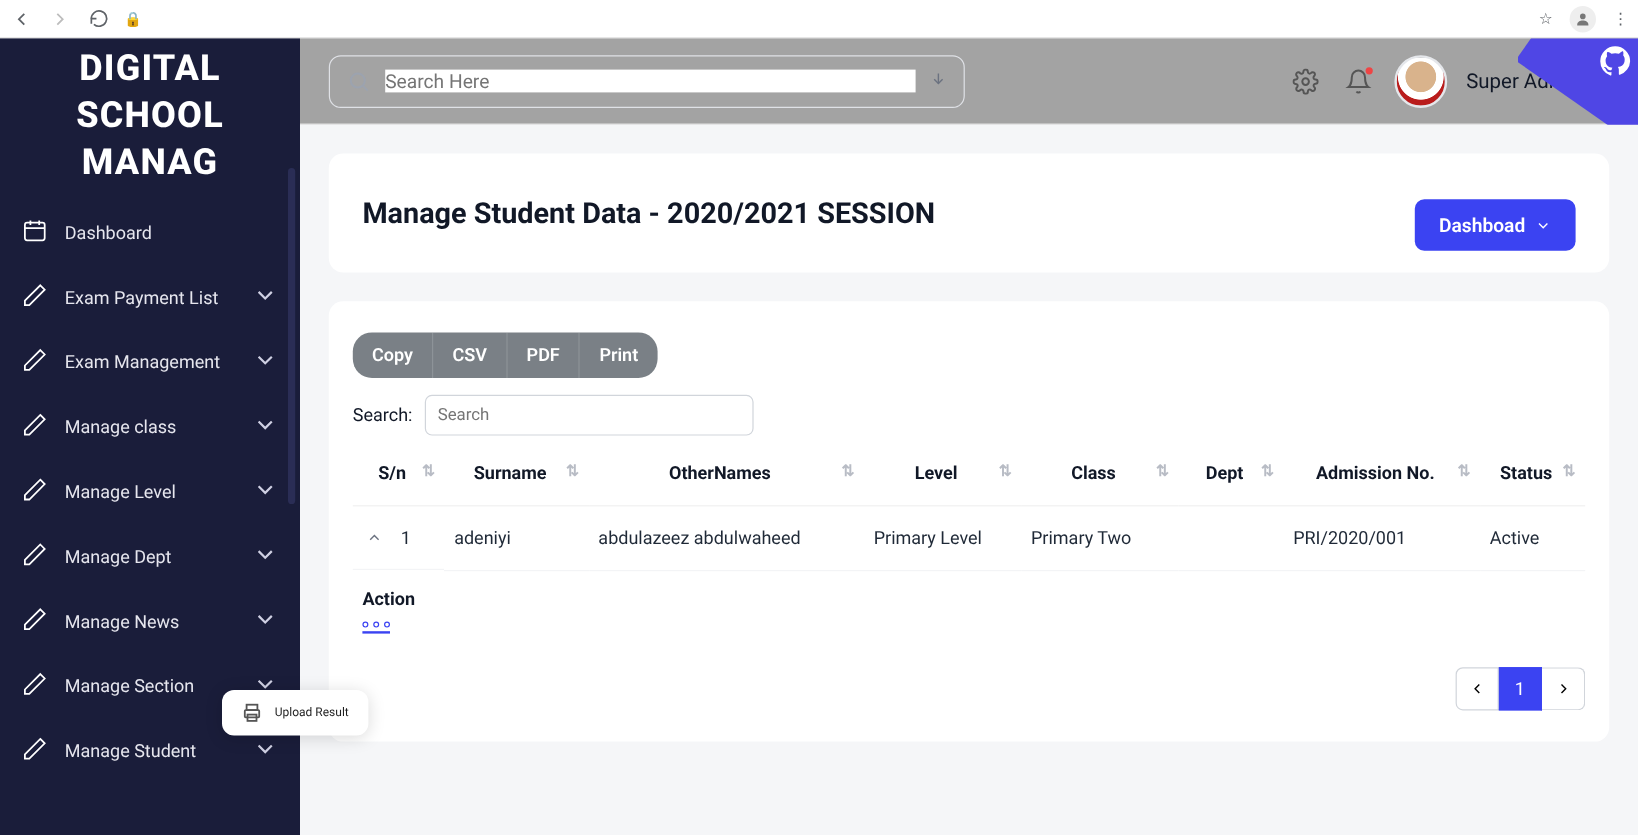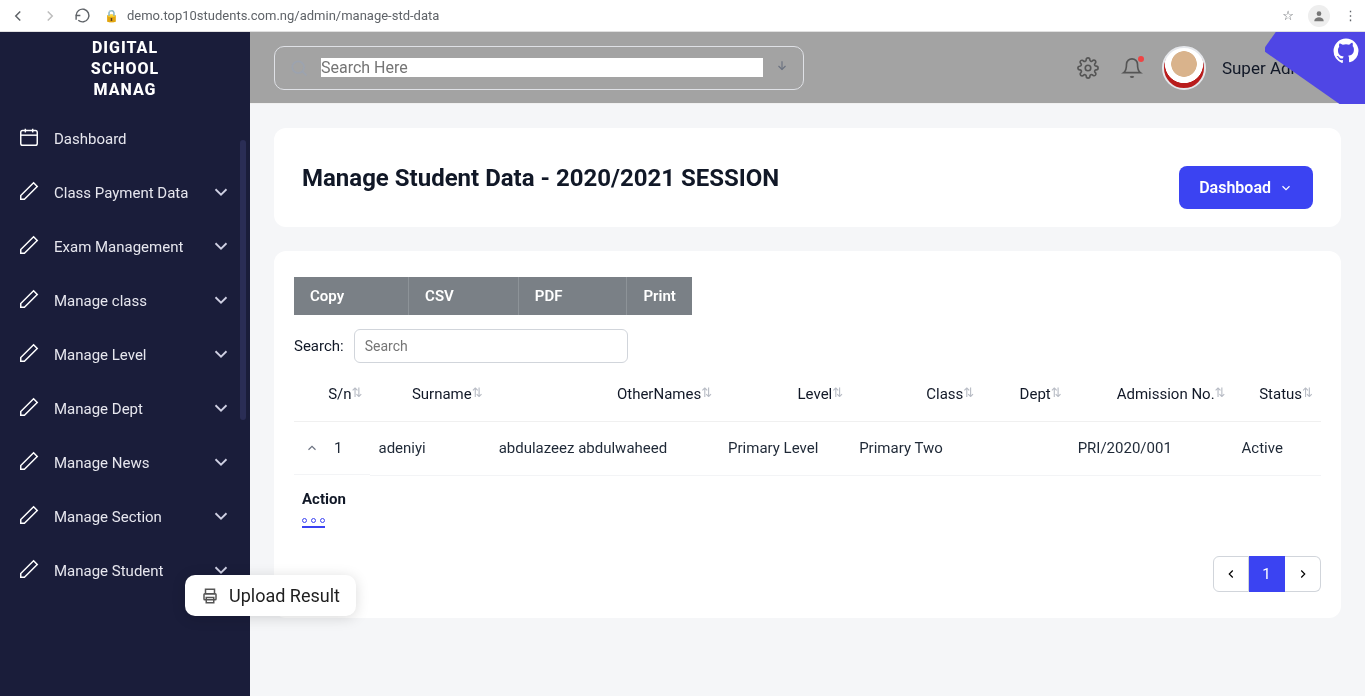--- a/index.html
+++ b/index.html
@@ -11,29 +11,29 @@
   .chrome .nav-btn.disabled { color:#bdbdbd; }
   .chrome .url-wrap { flex:1; display:flex; align-items:center; gap:8px; }
   .chrome .lock { font-size:12px; }
   .chrome .right { display:flex; align-items:center; gap:14px; }
   .chrome .avatar-circle { width:22px; height:22px; border-radius:50%; background:#eee; display:flex; align-items:center; justify-content:center; }
 
   .app { display:flex; height: calc(696px - 32px); }
 
   
   .sidebar { width: 250px; background:#1a1d3a; color:#fff; position:relative; }
-  .sidebar .brand { font-weight:800; font-size:16px; text-align:center; padding:6px 10px 6px; letter-spacing:1px; line-height:1.3; }
+  .sidebar .brand { font-weight:800; font-size:30px; text-align:center; padding:6px 10px 6px; letter-spacing:1px; line-height:1.3; }
   .sidebar .scroll-track { position:absolute; right:4px; top:108px; width:6px; height:280px; background:#2a2d55; border-radius:3px; }
   .side-list { list-style:none; padding-top:6px; }
   .side-item { display:flex; align-items:center; gap:14px; padding:14px 18px; font-size:15px; color:#e6e6ee; cursor:pointer; position:relative; }
   .side-item .chev { margin-left:auto; font-size:14px; color:#cfd0e3; }
   .side-item svg { width:22px; height:22px; flex:0 0 22px; }
 
   
-  .popover { position:absolute; left:185px; top:575px; background:#fff; color:#1e1e1e; border-radius:10px; box-shadow:0 2px 14px rgba(0,0,0,.15); padding:10px 16px; display:flex; align-items:center; gap:10px; font-size:18px; z-index:5; }
+  .popover { position:absolute; left:185px; top:575px; background:#fff; color:#1e1e1e; border-radius:10px; box-shadow:0 2px 14px rgba(0,0,0,.15); padding:10px 16px; display:flex; align-items:center; gap:10px; font-size:10px; z-index:5; }
 
   
   .main { flex:1; background:#a3a3a3; display:flex; flex-direction:column; position:relative; }
   .topbar { height:72px; display:flex; align-items:center; padding:0 24px; gap:16px; border-bottom:1px solid #f0f0f0; }
   .search-box { flex:0 0 530px; height:44px; border:1px solid #dfe1e6; border-radius:10px; display:flex; align-items:center; padding:0 14px; gap:12px; color:#6b7280; }
   .search-box input { border:none; outline:none; flex:1; font-size:16px; color:#333; }
   .search-box .drop { color:#6b7280; }
   .top-spacer { flex:1; }
   .icon-btn { width:28px; height:28px; display:flex; align-items:center; justify-content:center; color:#555; cursor:pointer; position:relative; }
   .icon-btn .dot { position:absolute; top:2px; right:2px; width:6px; height:6px; background:#ef4444; border-radius:50%; }
@@ -44,29 +44,29 @@
   .corner-ribbon::before { content:""; position:absolute; top:-20px; right:-30px; width:120px; height:80px; background:#4f46e5; transform:rotate(35deg); }
   .corner-ribbon svg { position:absolute; top:6px; right:6px; z-index:1; color:#fff; }
 
   
   .content { flex:1; background:#f5f6f8; padding:24px; overflow:auto; }
   .card { background:#fff; border-radius:12px; padding:18px 28px; margin-bottom:24px; display:flex; align-items:center; justify-content:space-between; }
   .page-title { font-size:24px; font-weight:700; color:#111827; }
   .primary-btn { background:#3b43f2; color:#fff; border:none; border-radius:8px; padding:12px 20px; font-size:16px; font-weight:600; display:flex; align-items:center; gap:8px; cursor:pointer;margin-top:20px; }
 
   .panel { background:#fff; border-radius:12px; padding:26px 20px 26px; }
-  .export-row { display:inline-flex; background:#7a8086; border-radius:0; overflow:hidden;gap:48px; }
+  .export-row { display:inline-flex; background:#7a8086; border-radius:16px; overflow:hidden; }
   .export-btn { color:#fff; padding:10px 16px; font-size:15px; font-weight:600; cursor:pointer; }
   .export-btn + .export-btn { border-left:1px solid rgba(255,255,255,.15); }
 
   .search-line { display:flex; justify-content:flex-start; align-items:center; gap:10px; margin:14px 0 10px; font-size:15px; color:#111827; }
   .search-line input { height:34px; width:274px; border:1px solid #d1d5db; border-radius:6px; padding:0 10px; font-size:14px; }
 
   table { width:100%; border-collapse:collapse; margin-top:6px; }
-  th { text-align:right; font-weight:400; font-size:15px; color:#111827; padding:12px 8px 18px; border-bottom:1px solid #f0f0f0; position:relative; }
+  th { text-align:center; font-weight:700; font-size:15px; color:#111827; padding:12px 8px 18px; border-bottom:1px solid #f0f0f0; position:relative; }
   th .sort { float:right; color:#b8bcc5; font-size:13px; display:inline-flex; gap:2px; }
   td { font-size:15px; color:#1f2937; padding:16px 8px; border-bottom:1px solid #f3f4f6; vertical-align:middle; }
   td.first { display:flex; align-items:center; gap:12px; }
   .expander { width:20px; height:20px; display:inline-flex; align-items:center; justify-content:center; color:#6b7280; cursor:pointer; }
 
   .action-block { padding:14px 8px 0; }
   .action-block .lbl { font-weight:700; font-size:15px; color:#111827; }
   .dots { display:inline-flex; gap:4px; margin-top:6px; border-bottom:2px solid #3b43f2; padding-bottom:3px; cursor:pointer; }
   .dots span { width:5px; height:5px; border:1.5px solid #3b43f2; border-radius:50%; }
 
@@ -92,21 +92,20 @@
       </svg>
   </div>
   <div class="nav-btn">
     <svg width="17" height="17" viewBox="0 0 24 24" fill="none" stroke="currentColor" stroke-width="2">
         <path d="M3 12a9 9 0 1 1 3 6.7"></path>
         <polyline points="3 18 3 12 9 12"></polyline>
       </svg>
   </div>
   <div class="url-wrap">
     <span class="lock">🔒</span>
-    <span>demo.top10students.com.ng/admin/manage-std-data</span>
   </div>
   <div class="right">
     <span>☆</span>
     <div class="avatar-circle">
       <svg width="14" height="14" viewBox="0 0 24 24" fill="#777">
           <circle cx="12" cy="8" r="4"></circle>
           <path d="M4 20c0-4 4-6 8-6s8 2 8 6v1H4z"></path>
         </svg>
     </div>
     <span>⋮</span>
@@ -128,21 +127,21 @@
               <line x1="3" y1="10" x2="21" y2="10"></line>
               <line x1="8" y1="3" x2="8" y2="7"></line>
               <line x1="16" y1="3" x2="16" y2="7"></line>
             </svg></span>
           <span>Dashboard</span>
         </li>
         <li class="side-item">
           <span><svg viewBox="0 0 24 24" fill="none" stroke="#fff" stroke-width="1.6">
               <path d="M17 3l4 4L7 21H3v-4L17 3z"></path>
             </svg></span>
-          <span>Class Payment Data</span>
+          <span>Exam Payment List</span>
           <span class="chev"><svg width="12" height="12" viewBox="0 0 24 24" fill="none" stroke="currentColor" stroke-width="2">
               <polyline points="6 9 12 15 18 9"></polyline>
             </svg></span>
         </li>
         <li class="side-item">
           <span><svg viewBox="0 0 24 24" fill="none" stroke="#fff" stroke-width="1.6">
               <path d="M17 3l4 4L7 21H3v-4L17 3z"></path>
             </svg></span>
           <span>Exam Management</span>
           <span class="chev"><svg width="12" height="12" viewBox="0 0 24 24" fill="none" stroke="currentColor" stroke-width="2">

